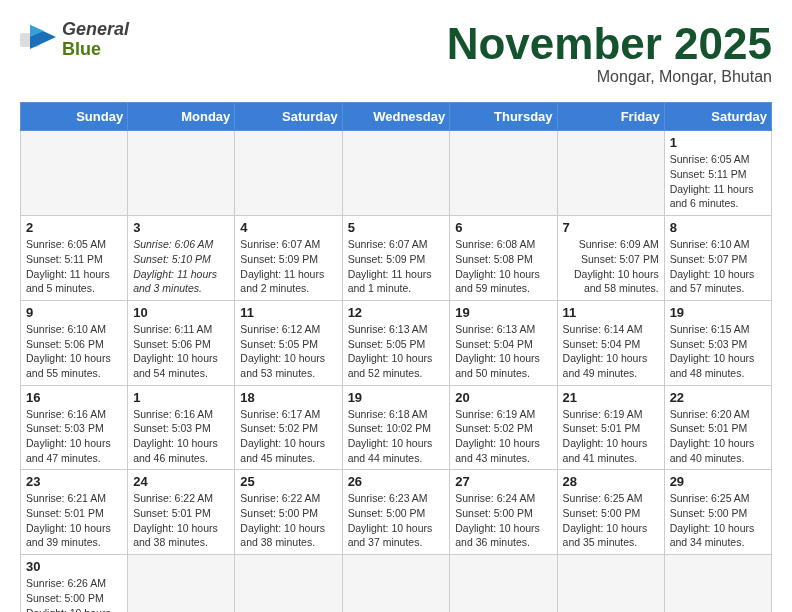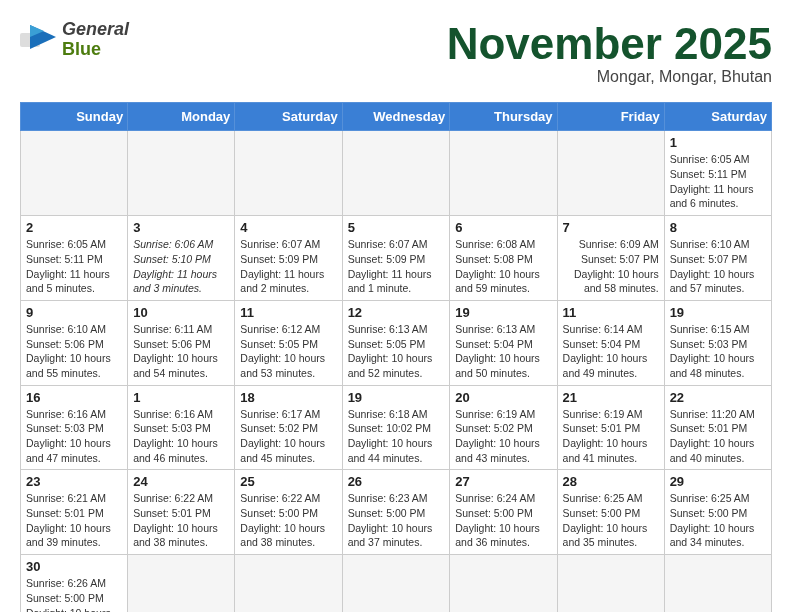--- a/index.html
+++ b/index.html
@@ -257,21 +257,21 @@
 Daylight: 10 hours and 43 minutes.</div>
         </td>
         <td>
           <span class="day-number">21</span>
           <div class="day-info" style="white-space: pre-line;">Sunrise: 6:19 AM
 Sunset: 5:01 PM
 Daylight: 10 hours and 41 minutes.</div>
         </td>
         <td>
           <span class="day-number">22</span>
-          <div class="day-info" style="white-space: pre-line;">Sunrise: 11:20 AM
+          <div class="day-info" style="white-space: pre-line;">Sunrise: 6:20 AM
 Sunset: 5:01 PM
 Daylight: 10 hours and 40 minutes.</div>
         </td>
       </tr>
       <tr>
         <td>
           <span class="day-number">23</span>
           <div class="day-info" style="white-space: pre-line;">Sunrise: 6:21 AM
 Sunset: 5:01 PM
 Daylight: 10 hours and 39 minutes.</div>

